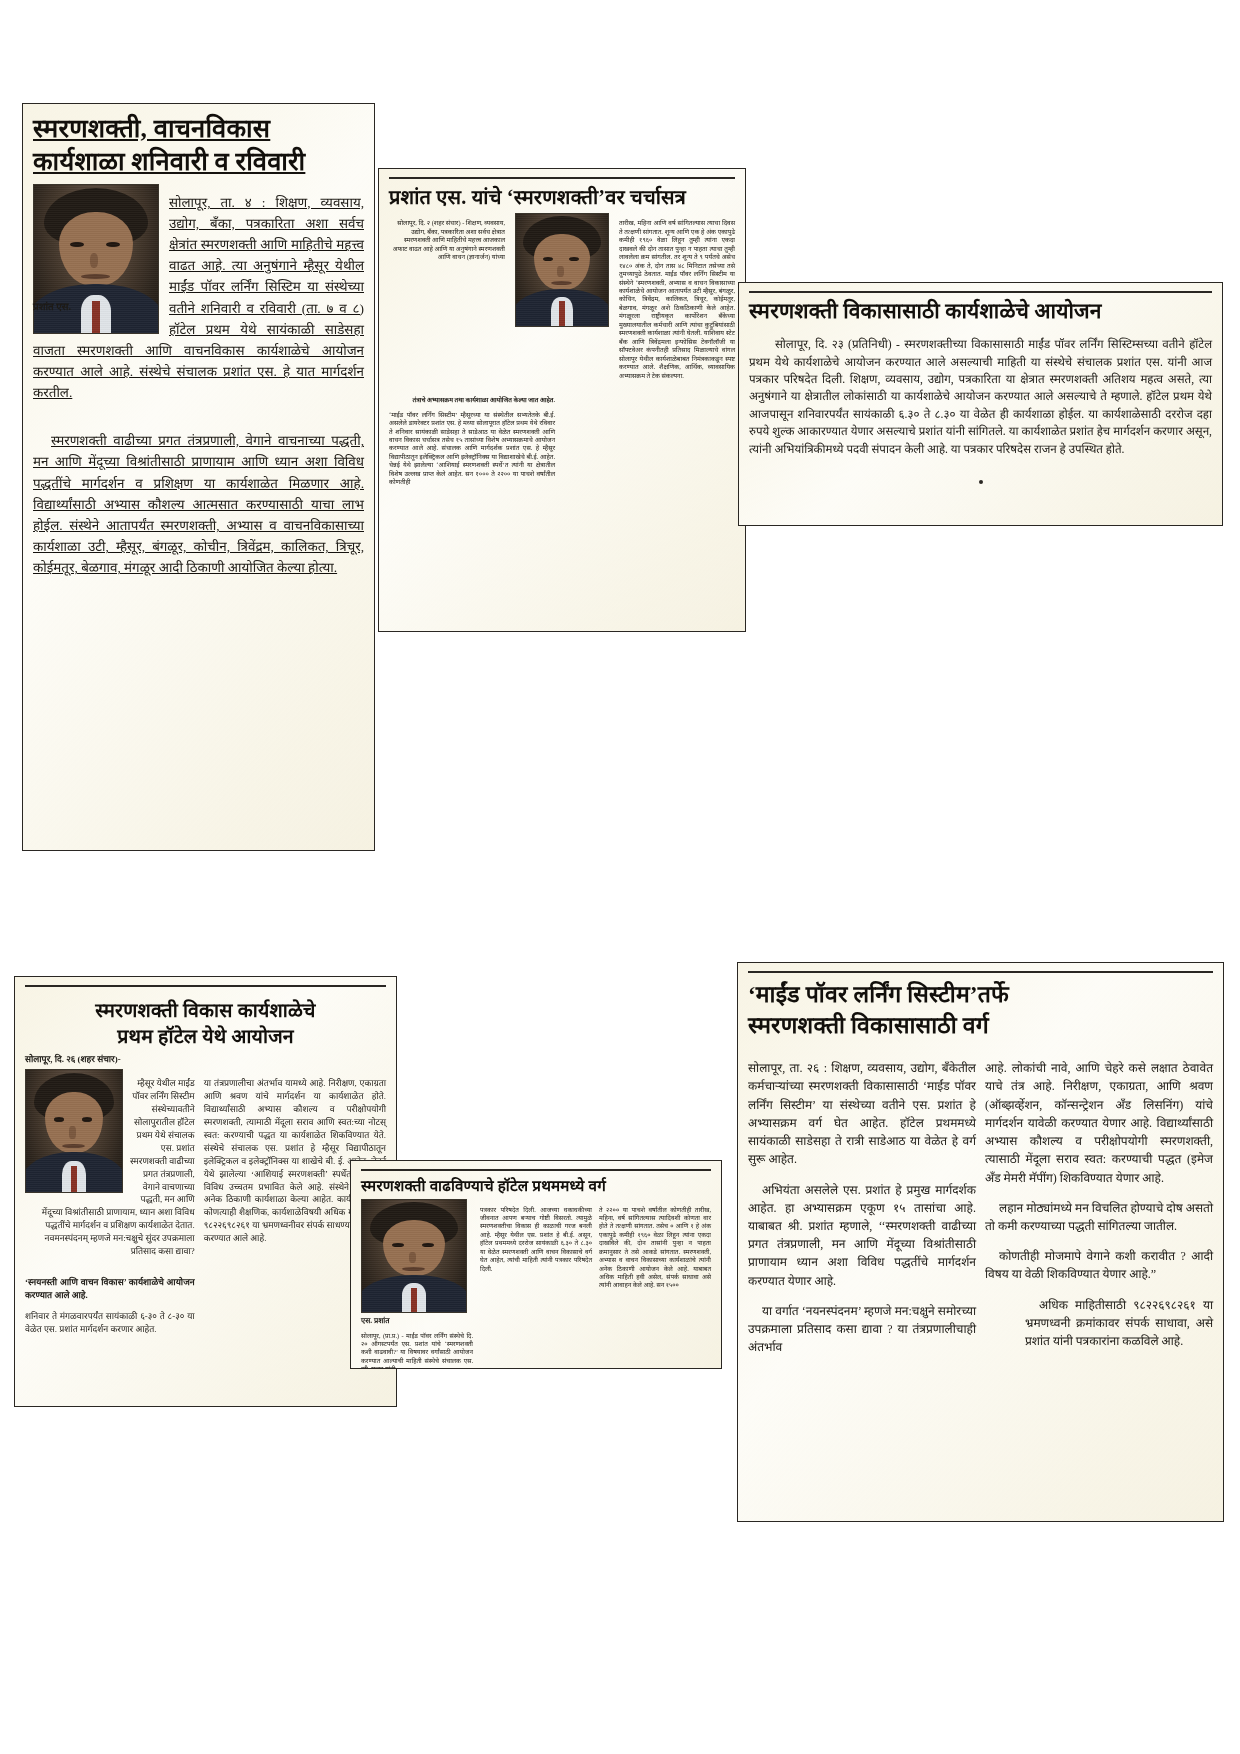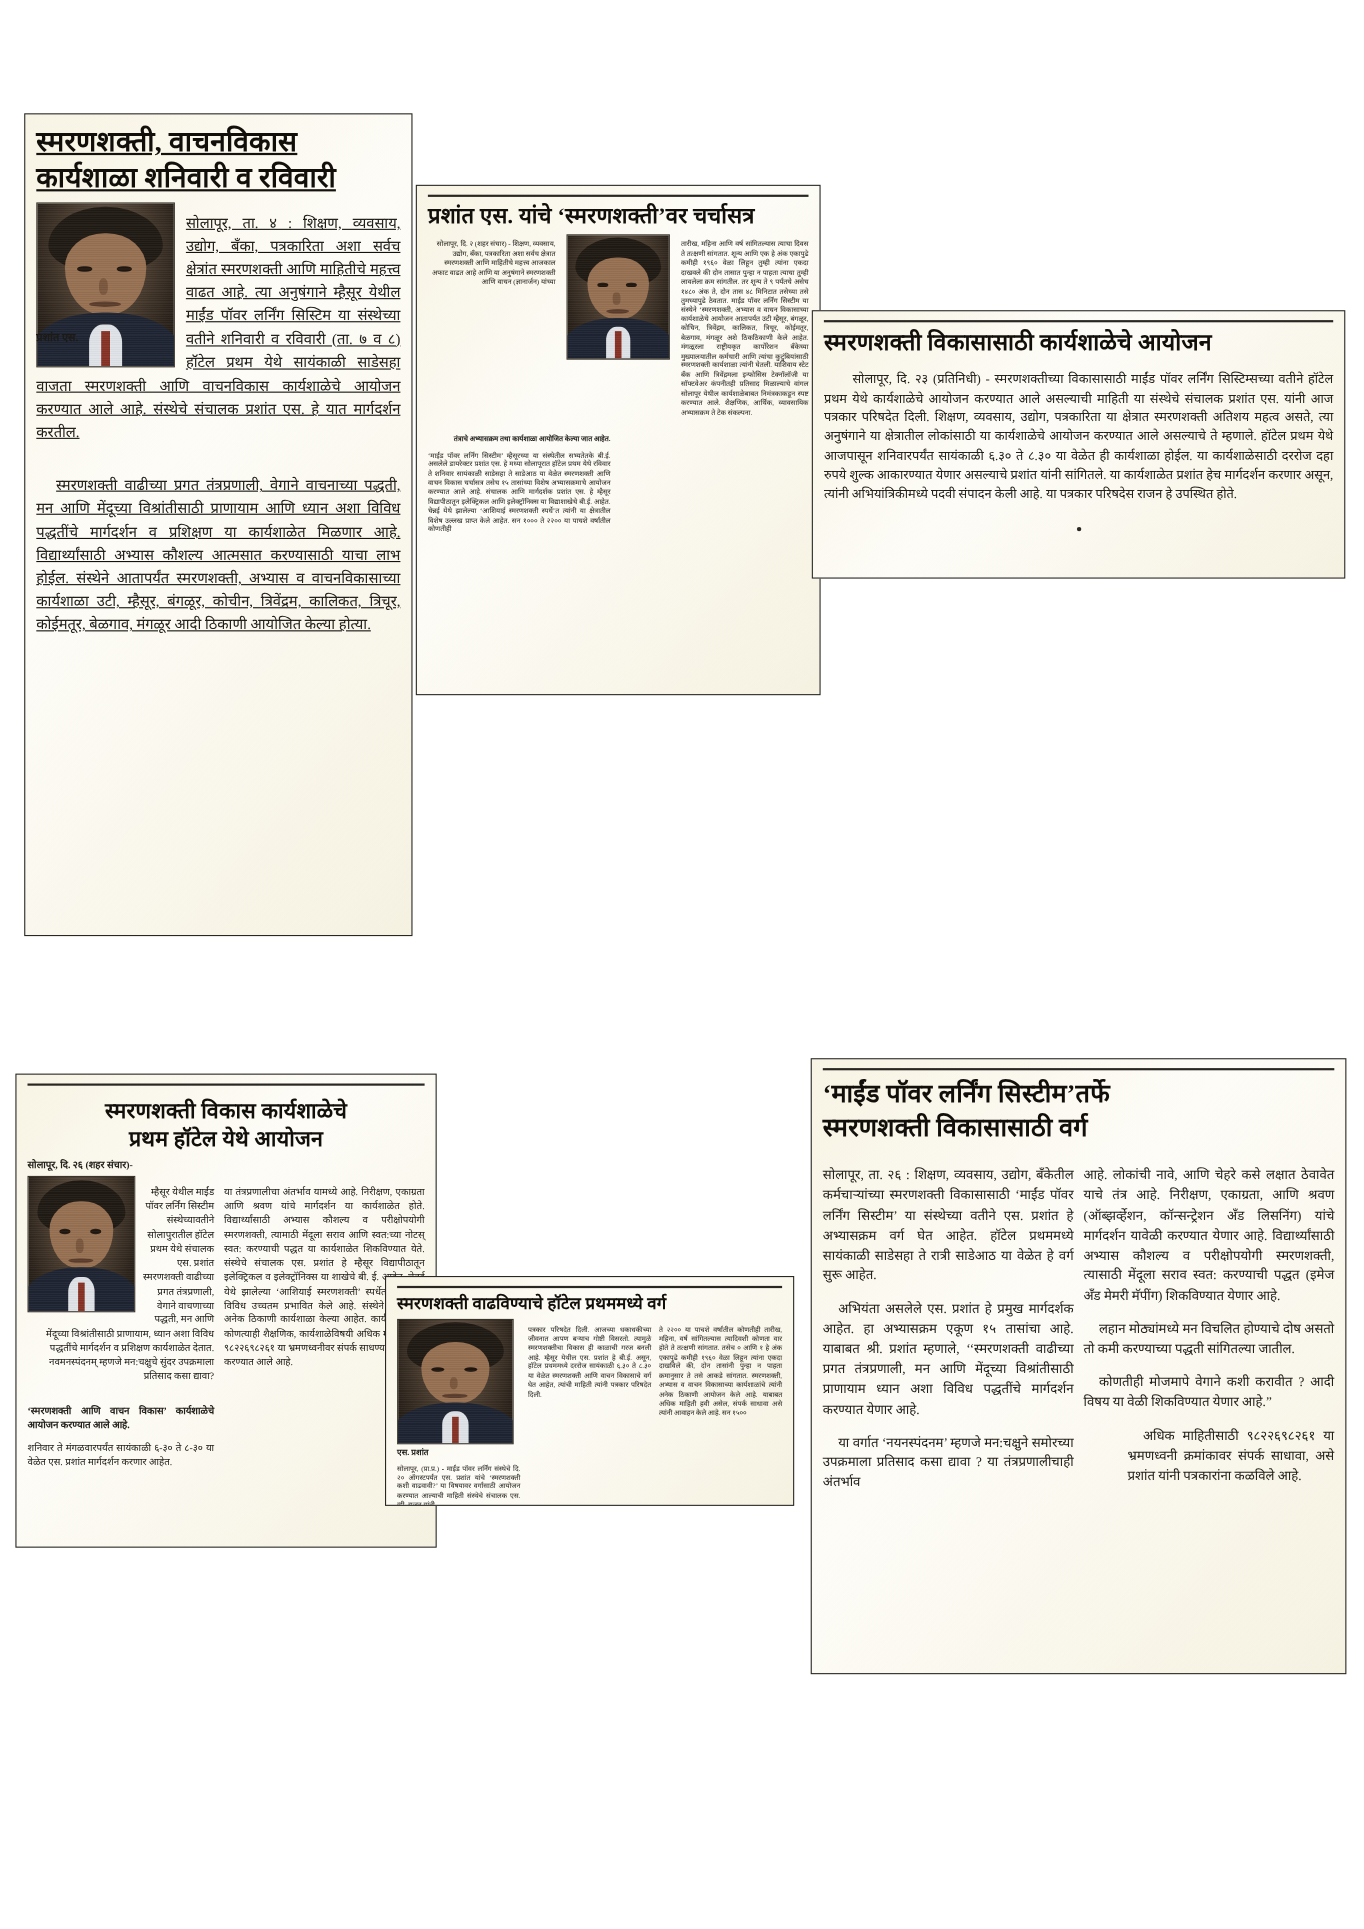--- a/index.html
+++ b/index.html
@@ -207,21 +207,21 @@
               <div class="eyeR"></div>
             <div class="nose"></div>
               <div class="mouth"></div>
             <div class="body"></div>
               <div class="shirt"></div>
               <div class="tie"></div>
             <div class="grain"></div>
           </div>
           <p class="bodytxt" style="text-align:right;">म्हैसूर येथील माईंड पॉवर लर्निंग सिस्टीम संस्थेच्यावतीने सोलापुरातील हॉटेल प्रथम येथे संचालक एस. प्रशांत स्मरणशक्ती वाढीच्या प्रगत तंत्रप्रणाली, वेगाने वाचणाच्या पद्धती, मन आणि मेंदूच्या विश्रांतीसाठी प्राणायाम, ध्यान अशा विविध पद्धतींचे मार्गदर्शन व प्रशिक्षण कार्यशाळेत देतात. नवमनस्पंदनम् म्हणजे मन:चक्षुचे सुंदर उपक्रमाला प्रतिसाद कसा द्यावा?</p>
           <div style="clear:both"></div>
-          <p class="bodytxt" style="font-weight:700;">‘स्मरणशक्ती आणि वाचन विकास’ कार्यशाळेचे आयोजन करण्यात आले आहे.</p>
+          <p class="bodytxt" style="font-weight:700;">‘स्नयनस्ती आणि वाचन विकास’ कार्यशाळेचे आयोजन करण्यात आले आहे.</p>
           <p class="bodytxt">शनिवार ते मंगळवारपर्यंत सायंकाळी ६-३० ते ८-३० या वेळेत एस. प्रशांत मार्गदर्शन करणार आहेत.</p>
         </div>
         <div class="col">
           <p class="bodytxt">या तंत्रप्रणालीचा अंतर्भाव यामध्ये आहे. निरीक्षण, एकाग्रता आणि श्रवण यांचे मार्गदर्शन या कार्यशाळेत होते. विद्यार्थ्यांसाठी अभ्यास कौशल्य व परीक्षोपयोगी स्मरणशक्ती, त्यामाठी मेंदूला सराव आणि स्वत:च्या नोटस् स्वत: करण्याची पद्धत या कार्यशाळेत शिकविण्यात येते. संस्थेचे संचालक एस. प्रशांत हे म्हैसूर विद्यापीठातून इलेक्ट्रिकल व इलेक्ट्रॉनिक्स या शाखेचे बी. ई. आहेत. चेन्नई येथे झालेल्या ‘आशियाई स्मरणशक्ती’ स्पर्धेत त्यांनी या विविध उच्चतम प्रभावित केले आहे. संस्थेने आतापर्यंत अनेक ठिकाणी कार्यशाळा केल्या आहेत. कार्यशाळेबरोबर कोणत्याही शैक्षणिक, कार्यशाळेविषयी अधिक माहितीसाठी ९८२२६९८२६१ या भ्रमणध्वनीवर संपर्क साधण्याचे आवाहन करण्यात आले आहे.</p>
         </div>
       </div>
     </div>
   </div>
 
   <div class="clip" id="clip-e">

